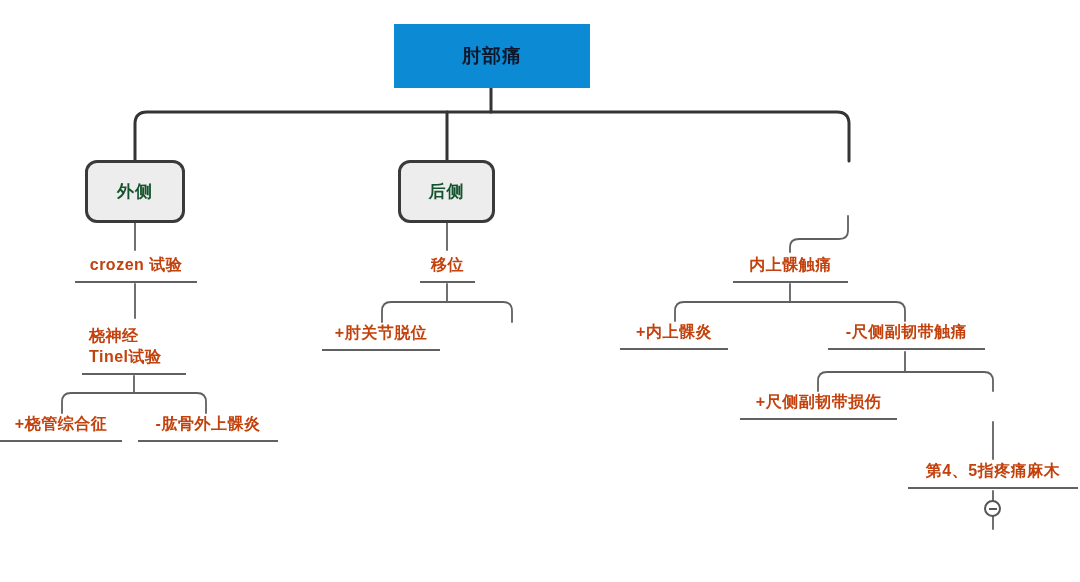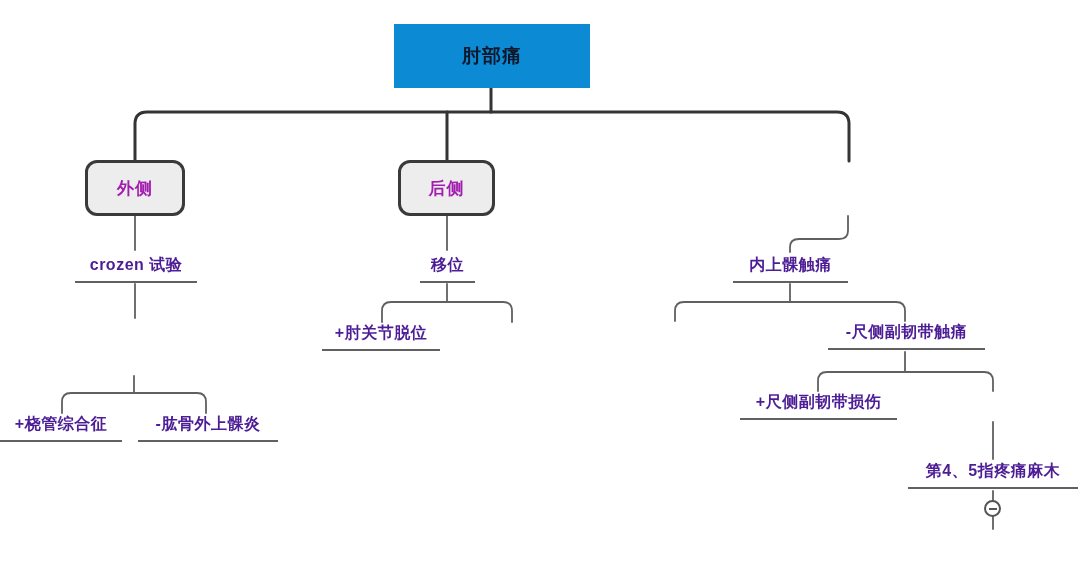--- a/index.html
+++ b/index.html
@@ -8,31 +8,31 @@
     position:relative;width:1080px;height:582px;background:#ffffff;overflow:hidden;
     font-family:"Liberation Sans","DejaVu Sans",sans-serif;
   }
   svg.connectors{position:absolute;left:0;top:0;width:1080px;height:582px;}
   .root-box{
     position:absolute;left:394px;top:24px;width:196px;height:64px;
     background:#0c8ad3;color:#0f172a;display:flex;align-items:center;justify-content:center;
     font-size:19px;font-weight:700;letter-spacing:1px;
   }
   .branch-box{
-    position:absolute;top:160px;height:56px;box-sizing:border-box;
+    position:absolute;top:160px;height:63px;box-sizing:border-box;
     background:#ededed;border:3px solid #3a3a3a;border-radius:12px;
     display:flex;align-items:center;justify-content:center;
-    font-size:17px;font-weight:700;color:#a21caf;letter-spacing:1px;
+    font-size:17px;font-weight:700;color:#14532d;letter-spacing:1px;
   }
   .bb-lateral{left:85px;width:100px;}
   .bb-posterior{left:398px;width:97px;}
   .bb-medial{left:803px;width:92px;}
   .tnode{
     position:absolute;box-sizing:border-box;
-    border-bottom:2px solid #616161;color:#4c1d95;
+    border-bottom:2px solid #616161;color:#c2410c;
     font-size:16px;font-weight:600;line-height:1.3;
     display:flex;align-items:flex-end;justify-content:center;
     padding-bottom:5px;white-space:pre-line;letter-spacing:0.5px;
   }
   .tnode.left-align{justify-content:flex-start;padding-left:7px;text-align:left;}
   .toggle{
     position:absolute;left:984px;top:500px;width:17px;height:17px;box-sizing:border-box;
     border:2px solid #555555;border-radius:50%;background:#ffffff;
     display:flex;align-items:center;justify-content:center;cursor:pointer;
   }
@@ -66,27 +66,30 @@
       <path d="M993 491 V529"></path>
     </g>
   </svg>
 
   <div class="root-box">肘部痛</div>
 
   <div class="branch-box bb-lateral">外侧</div>
   <div class="branch-box bb-posterior">后侧</div>
 
   <div class="tnode" style="left:75px;top:248px;width:122px;height:35px;">crozen 试验</div>
+  <div class="tnode left-align" style="left:82px;top:317px;width:104px;height:58px;">桡神经
+Tinel试验</div>
   <div class="tnode" style="left:0px;top:413px;width:122px;height:29px;">+桡管综合征</div>
   <div class="tnode" style="left:138px;top:413px;width:140px;height:29px;">-肱骨外上髁炎</div>
 
   <div class="tnode" style="left:420px;top:248px;width:55px;height:35px;">移位</div>
   <div class="tnode" style="left:322px;top:322px;width:118px;height:29px;">+肘关节脱位</div>
 
   <div class="tnode" style="left:733px;top:248px;width:115px;height:35px;">内上髁触痛</div>
+  <div class="tnode" style="left:620px;top:321px;width:108px;height:29px;">+内上髁炎</div>
   <div class="tnode" style="left:828px;top:321px;width:157px;height:29px;">-尺侧副韧带触痛</div>
   <div class="tnode" style="left:740px;top:391px;width:157px;height:29px;">+尺侧副韧带损伤</div>
   <div class="tnode" style="left:908px;top:460px;width:170px;height:29px;">第4、5指疼痛麻木</div>
 
   <div class="toggle">
     <span class="minus"></span>
   </div>
 
 </div>
 

